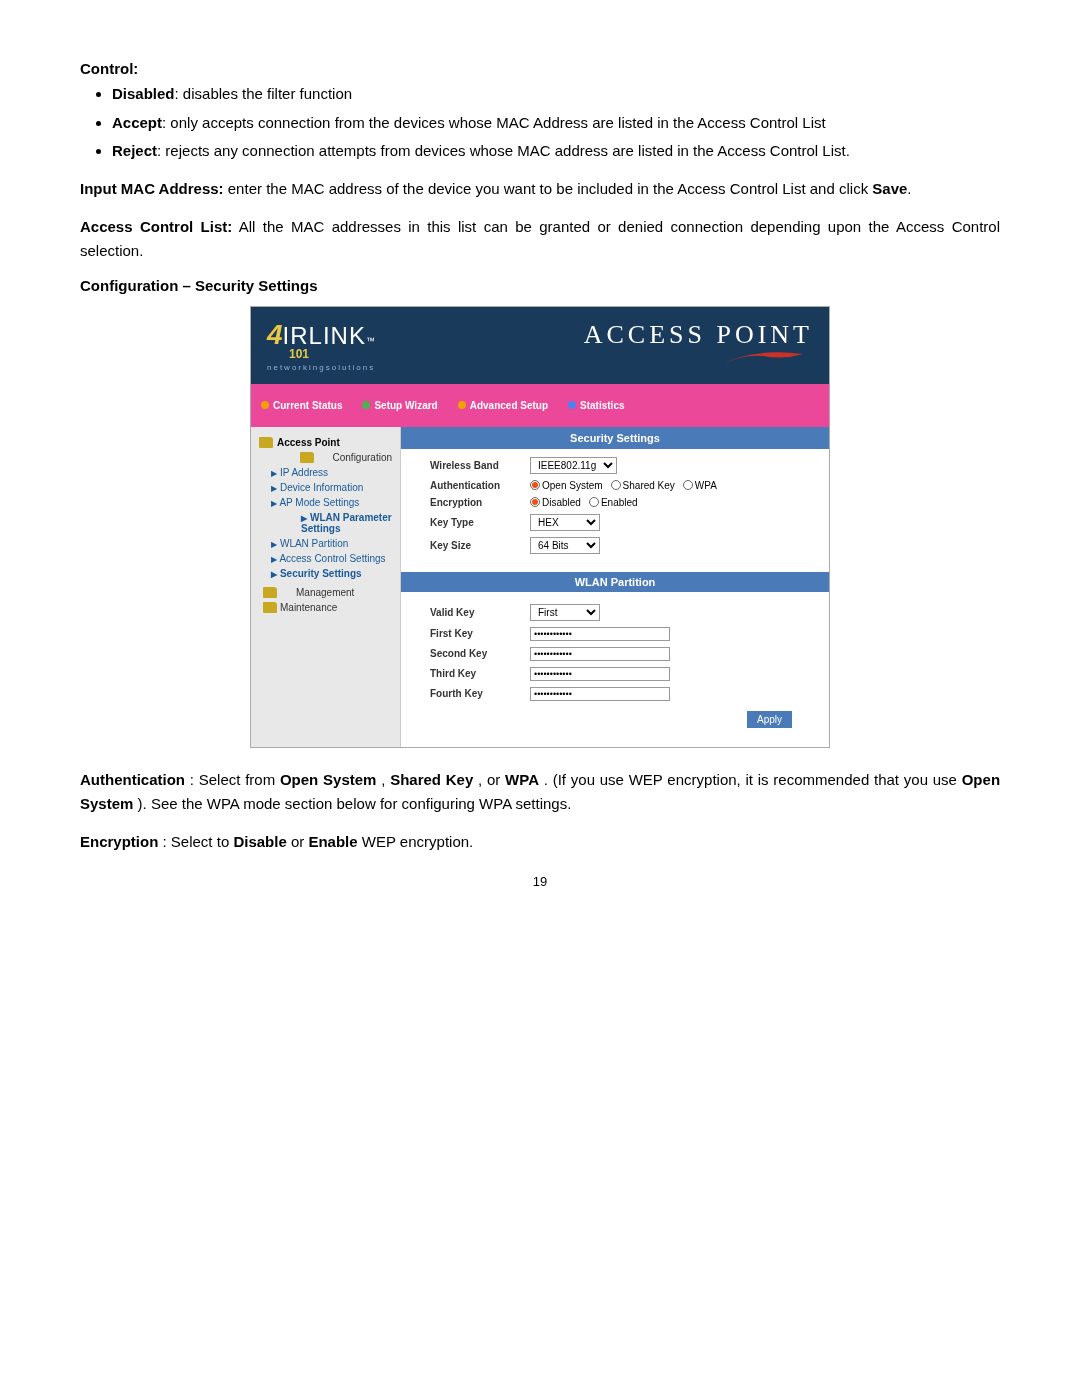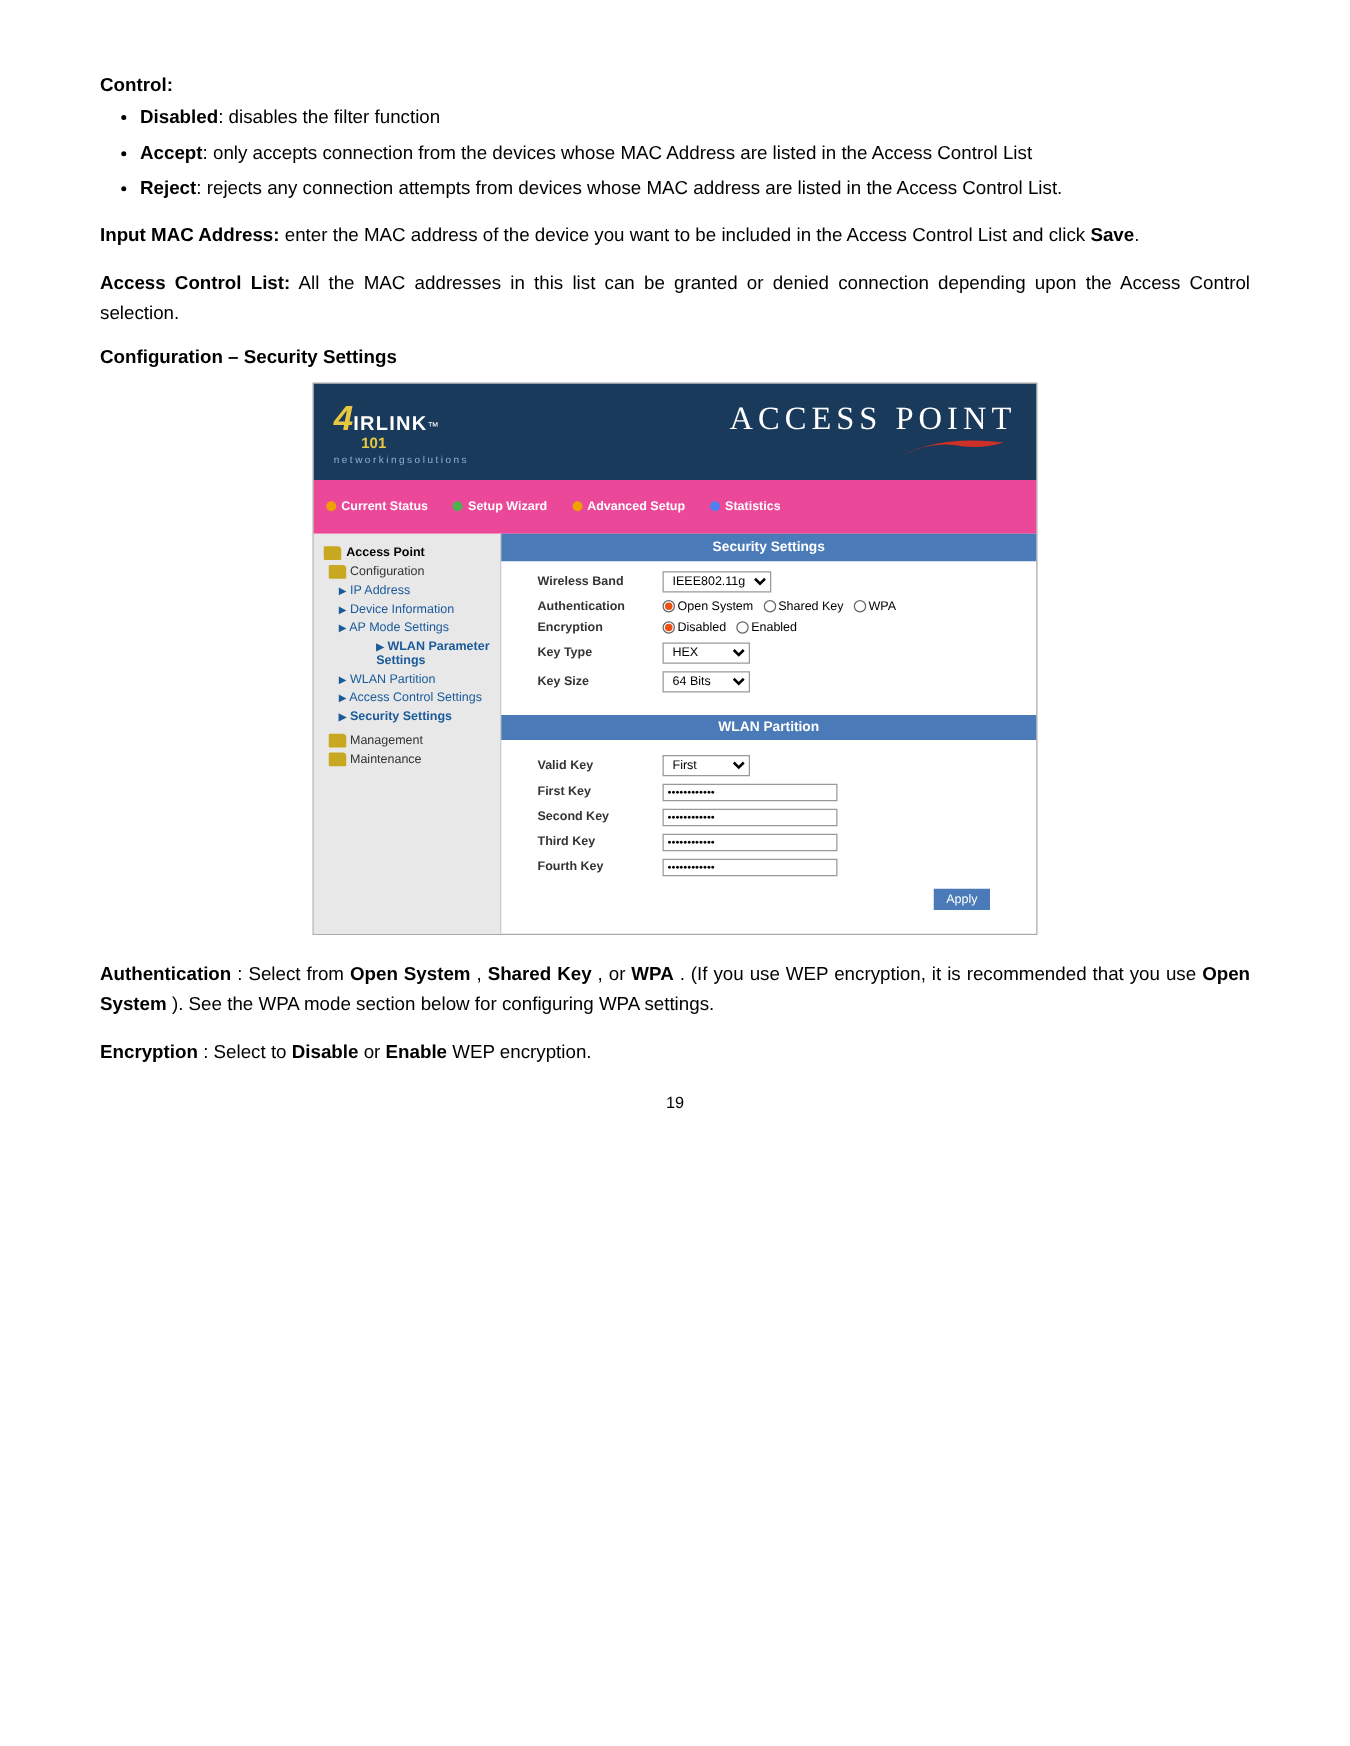--- a/index.html
+++ b/index.html
@@ -295,21 +295,21 @@
   </p>
 
   <p class="config-title">Configuration – Security Settings</p>
 
   <div class="router-ui">
 
     <div class="router-header">
       <div class="logo-area">
         <div style="display:flex;align-items:baseline;gap:0;">
           <span style="color:#e8c840;font-style:italic;font-size:28px;font-weight:900;font-family:Arial Black,sans-serif;">4</span>
-          <span style="color:#fff;font-size:16px;font-weight:bold;font-family:Arial Black,sans-serif;letter-spacing:1px;">IRLINK</span>
+          <span style="color:#fff;font-size:24px;font-weight:normal;font-family:Arial Black,sans-serif;letter-spacing:1px;">IRLINK</span>
           <span style="color:#fff;font-size:9px;vertical-align:super;">™</span>
         </div>
         <div style="color:#e8c840;font-size:12px;font-weight:bold;margin-top:-4px;margin-left:22px;">101</div>
         <div style="color:#8ab4d8;font-size:8px;letter-spacing:2px;margin-top:2px;">networkingsolutions</div>
       </div>
       <div style="position:relative;text-align:right;">
         <div style="color:#fff;font-size:26px;font-family:Georgia,serif;letter-spacing:4px;text-transform:uppercase;">Access Point</div>
         <div style="text-align:right;margin-top:-4px;">
           <svg width="100" height="22" viewBox="0 0 100 22">
             <path d="M10,18 Q40,2 90,8 Q70,14 50,10 Q30,8 10,18 Z" fill="#e03020" opacity="0.9"></path>
@@ -337,21 +337,21 @@
       </div>
     </div>
 
     <div class="router-body">
 
       <div class="sidebar">
         <div class="sidebar-item top-level">
           <span class="folder-icon"></span>
           <span>Access Point</span>
         </div>
-        <div class="sidebar-item" style="padding-left:12px;display:flex;align-items:center;gap:3px;">
+        <div class="sidebar-item" style="padding-left:12px;display:flex;align-items:center;gap:19px;justify-content:flex-end;">
           <span class="folder-icon"></span>
           <span>Configuration</span>
         </div>
         <div class="sidebar-item sub">
           <span class="arrow-icon">▶</span>
           <span> IP Address</span>
         </div>
         <div class="sidebar-item sub">
           <span class="arrow-icon">▶</span>
           <span> Device Information</span>
@@ -369,21 +369,21 @@
           <span> WLAN Partition</span>
         </div>
         <div class="sidebar-item sub">
           <span class="arrow-icon">▶</span>
           <span> Access Control Settings</span>
         </div>
         <div class="sidebar-item sub active" style="font-weight:bold;">
           <span class="arrow-icon">▶</span>
           <span> Security Settings</span>
         </div>
-        <div class="sidebar-item" style="padding-left:12px;display:flex;align-items:center;gap:3px;margin-top:4px;">
+        <div class="sidebar-item" style="padding-left:12px;display:flex;align-items:center;gap:19px;margin-top:4px;">
           <span class="folder-icon"></span>
           <span>Management</span>
         </div>
         <div class="sidebar-item" style="padding-left:12px;display:flex;align-items:center;gap:3px;">
           <span class="folder-icon"></span>
           <span>Maintenance</span>
         </div>
       </div>
 
       <div class="main-content">

